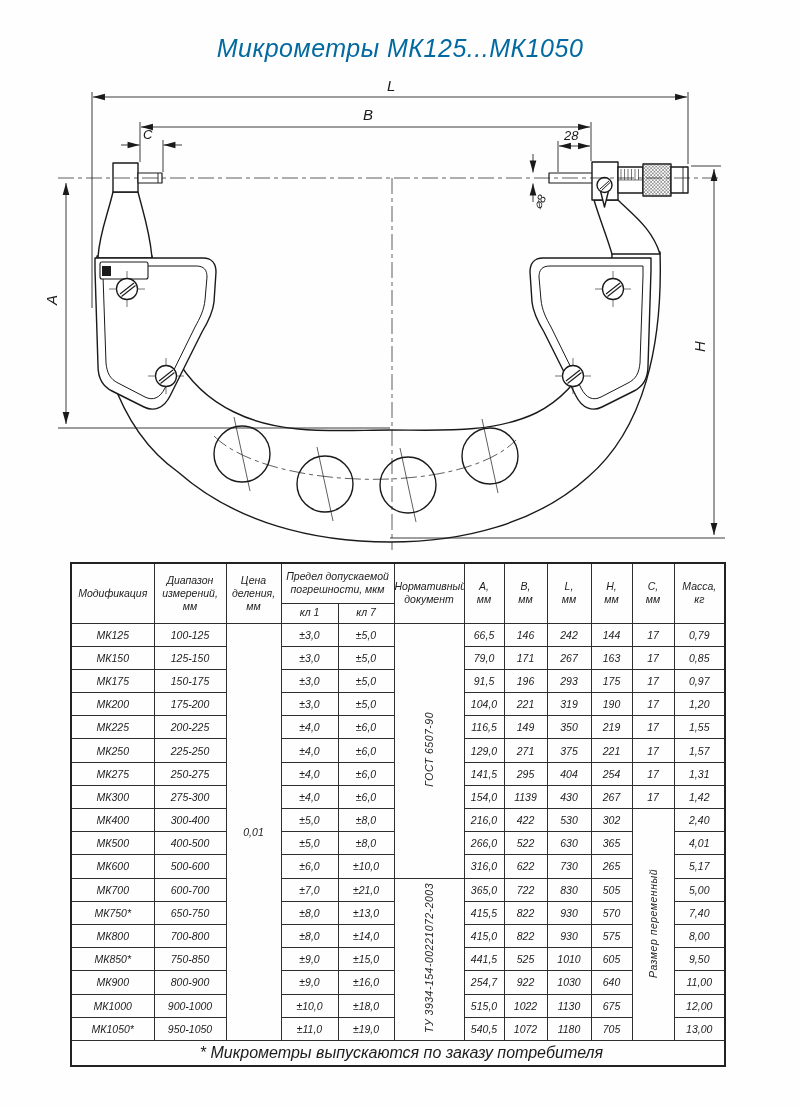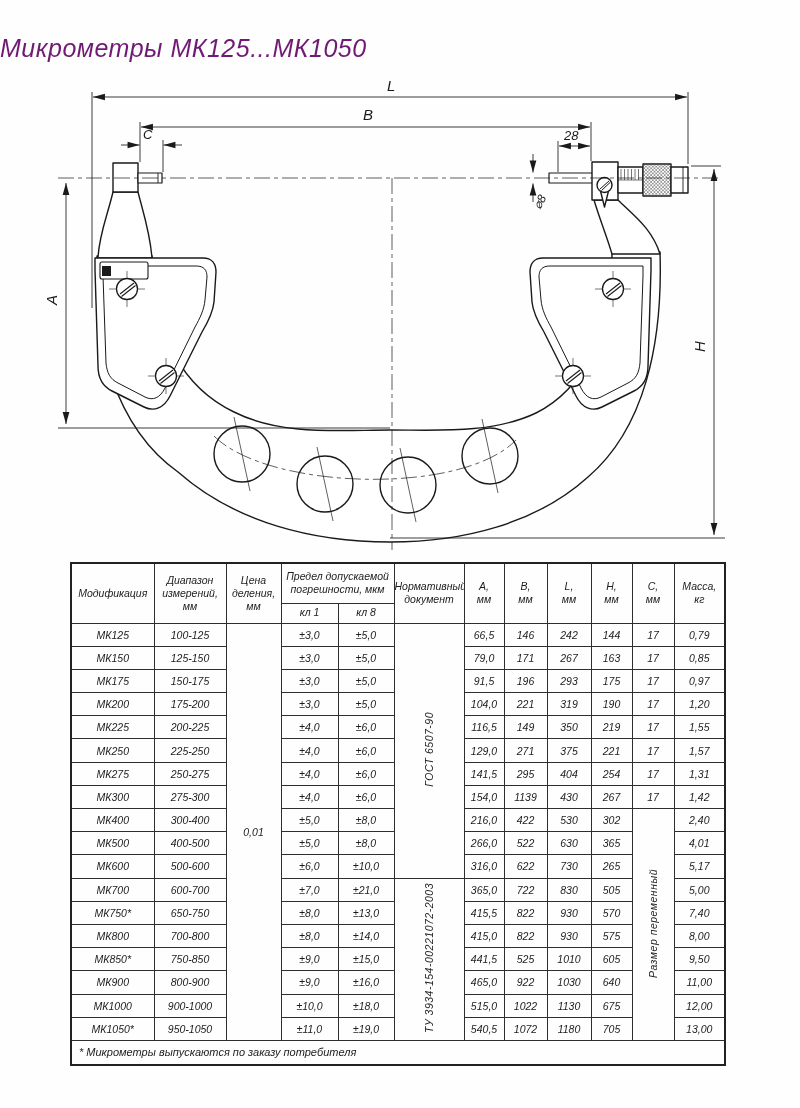--- a/index.html
+++ b/index.html
@@ -2,22 +2,22 @@
 <html><head>
 <meta charset="utf-8">
 <style>
   html,body{margin:0;padding:0;}
   body{
     width:800px;height:1108px;position:relative;background:#fefefe;
     font-family:"Liberation Sans",sans-serif;font-style:italic;color:#1c1c1c;
     overflow:hidden;
   }
   .title{
-    position:absolute;top:34px;left:0;width:100%;
-    font-size:25px;letter-spacing:0.5px;color:#701a75;
+    position:absolute;top:34px;left:0;width:100%;text-align:center;
+    font-size:25px;letter-spacing:0.5px;color:#0369a1;
   }
   .drawing{position:absolute;top:0;left:0;}
   svg text{font-family:"Liberation Sans",sans-serif;font-style:italic;fill:#1a1a1a;}
   .spec-table{
     position:absolute;left:70px;top:562px;width:656px;
     border-collapse:collapse;table-layout:fixed;
     border:2px solid #222;
   }
   .spec-table th,.spec-table td{
     border:1px solid #2e2e2e;text-align:center;vertical-align:middle;
@@ -27,21 +27,21 @@
   .spec-table thead tr.h1{height:40px;}
   .spec-table thead tr.h2{height:20px;}
   .spec-table thead th{white-space:pre-line;line-height:1.25;}
   .spec-table tbody tr{height:23.2px;}
   .spec-table td.rot{padding:0;}
   .vtext{
     display:inline-block;writing-mode:vertical-rl;transform:rotate(180deg);
     white-space:nowrap;font-size:10.5px;letter-spacing:0.5px;
   }
   .spec-table tfoot td{
-    text-align:left;padding:3px 0 3px 7px;font-size:11px;height:17px;
+    text-align:center;padding:3px 0 3px 7px;font-size:16px;height:17px;
   }
 </style>
 </head>
 <body>
 
 <div class="title">Микрометры МК125...МК1050</div>
 
 <svg class="drawing" width="800" height="558" viewBox="0 0 800 558">
   <defs>
     <marker id="arw" viewBox="0 0 12 8" markerWidth="13" markerHeight="9" refX="11.5" refY="4" orient="auto-start-reverse" markerUnits="userSpaceOnUse">
@@ -235,21 +235,21 @@
 мм</th>
       <th rowspan="2">Н,
 мм</th>
       <th rowspan="2">С,
 мм</th>
       <th rowspan="2">Масса,
 кг</th>
     </tr>
     <tr class="h2">
       <th>кл 1</th>
-      <th>кл 8</th>
+      <th>кл 7</th>
     </tr>
   </thead>
   <tbody>
       <tr>
         <td>МК125</td>
         <td>100-125</td>
         <td rowspan="18">0,01</td>
         <td>±3,0</td>
         <td>±5,0</td>
         <td rowspan="11" class="rot"><span class="vtext">ГОСТ 6507-90</span></td>
@@ -421,21 +421,21 @@
         <td>525</td>
         <td>1010</td>
         <td>605</td>
         <td>9,50</td>
       </tr>
       <tr>
         <td>МК900</td>
         <td>800-900</td>
         <td>±9,0</td>
         <td>±16,0</td>
-        <td>465,0</td>
+        <td>254,7</td>
         <td>922</td>
         <td>1030</td>
         <td>640</td>
         <td>11,00</td>
       </tr>
       <tr>
         <td>МК1000</td>
         <td>900-1000</td>
         <td>±10,0</td>
         <td>±18,0</td>

